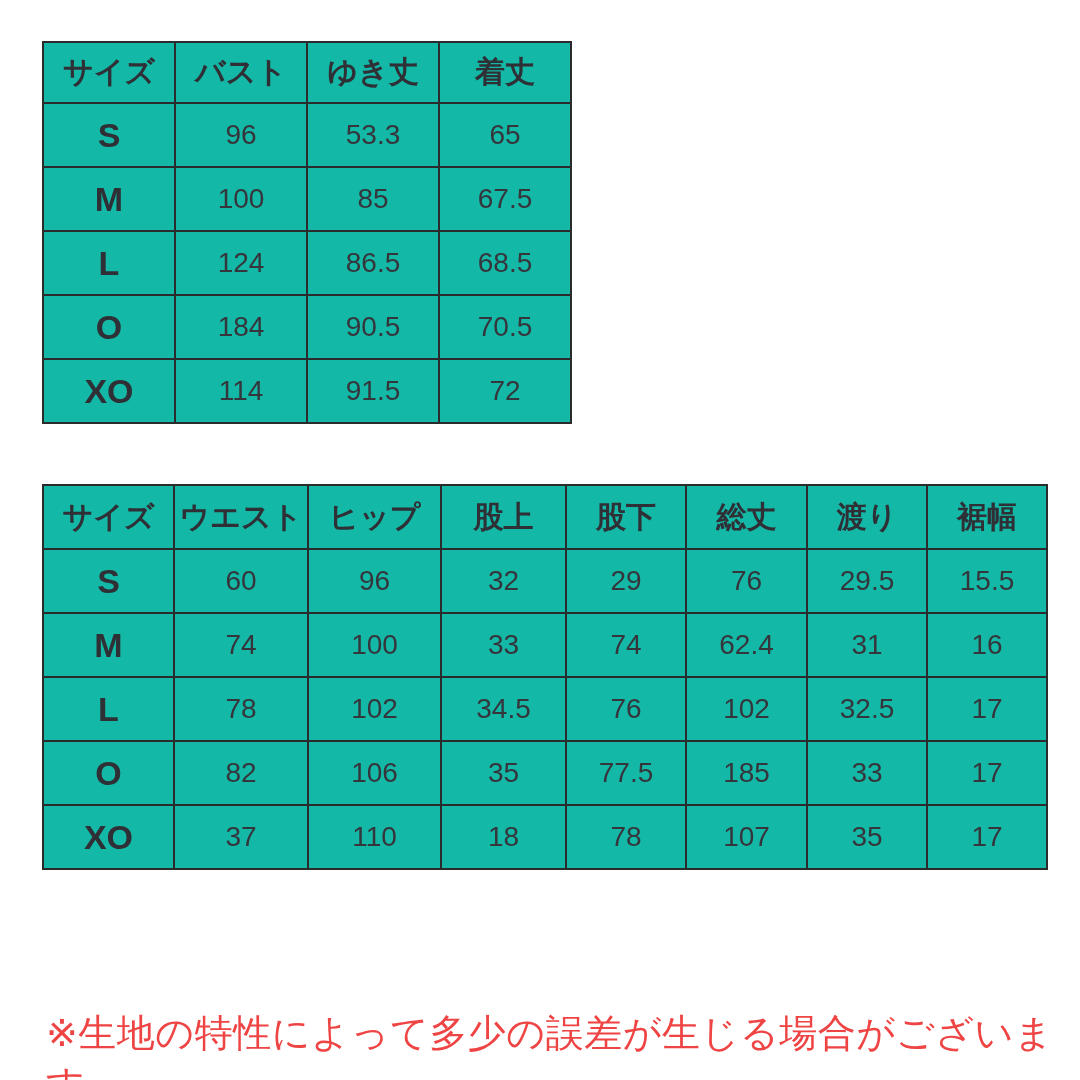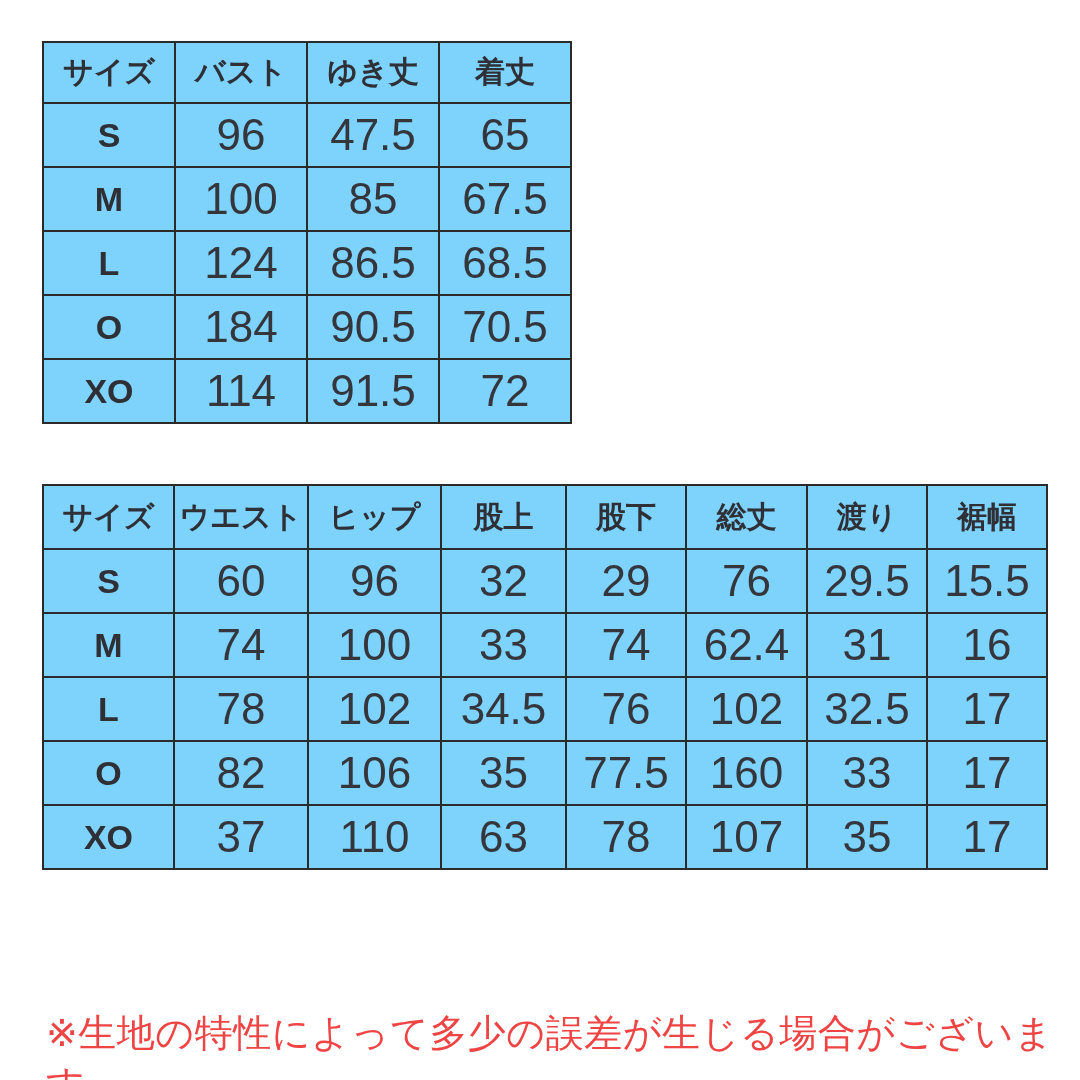--- a/index.html
+++ b/index.html
@@ -17,21 +17,21 @@
   }
   .page {
     position: absolute;
     inset: 0;
     background: #ffffff;
   }
   table.size-table {
     border-collapse: collapse;
     table-layout: fixed;
     position: absolute;
-    background: #7dd3fc;
+    background: #14b8a6;
   }
   table.size-table th,
   table.size-table td {
     border: 2px solid #2b2b2b;
     text-align: center;
     vertical-align: middle;
     padding: 0;
     overflow: hidden;
     white-space: nowrap;
   }
@@ -56,21 +56,21 @@
     font-size: 30px;
     font-weight: 700;
     color: #2f2f36;
   }
   table.size-table tbody th {
     font-size: 34px;
     font-weight: 700;
     color: #2f2f36;
   }
   table.size-table tbody td {
-    font-size: 44px;
+    font-size: 28px;
     font-weight: 400;
     color: #35353c;
   }
   .footnote {
     position: absolute;
     left: 46px;
     top: 1008px;
     font-size: 38px;
     font-weight: 500;
     letter-spacing: 0.5px;
@@ -94,21 +94,21 @@
           <th>サイズ</th>
           <th>バスト</th>
           <th>ゆき丈</th>
           <th>着丈</th>
         </tr>
       </thead>
       <tbody>
         <tr>
           <th>S</th>
           <td>96</td>
-          <td>47.5</td>
+          <td>53.3</td>
           <td>65</td>
         </tr>
         <tr>
           <th>M</th>
           <td>100</td>
           <td>85</td>
           <td>67.5</td>
         </tr>
         <tr>
           <th>L</th>
@@ -184,29 +184,29 @@
           <td>102</td>
           <td>32.5</td>
           <td>17</td>
         </tr>
         <tr>
           <th>O</th>
           <td>82</td>
           <td>106</td>
           <td>35</td>
           <td>77.5</td>
-          <td>160</td>
+          <td>185</td>
           <td>33</td>
           <td>17</td>
         </tr>
         <tr>
           <th>XO</th>
           <td>37</td>
           <td>110</td>
-          <td>63</td>
+          <td>18</td>
           <td>78</td>
           <td>107</td>
           <td>35</td>
           <td>17</td>
         </tr>
       </tbody>
     </table>
 
   <div class="footnote">※生地の特性によって多少の誤差が生じる場合がございます。</div>
 

